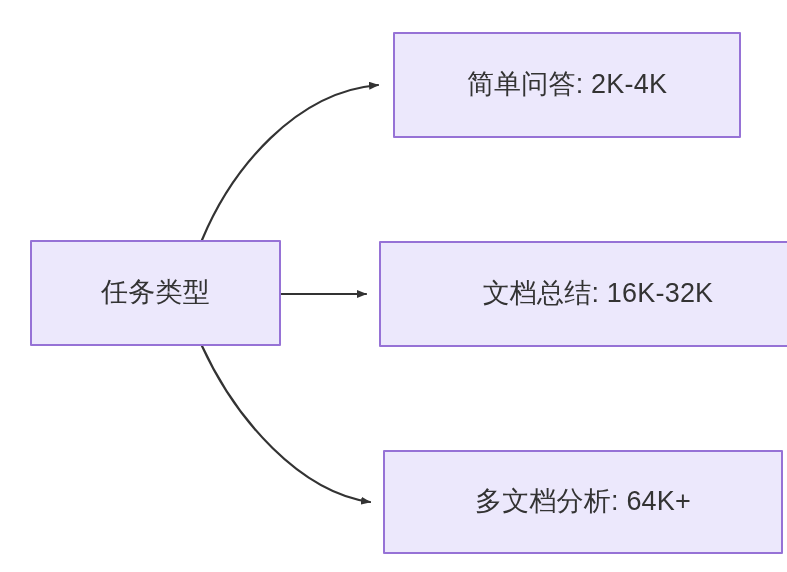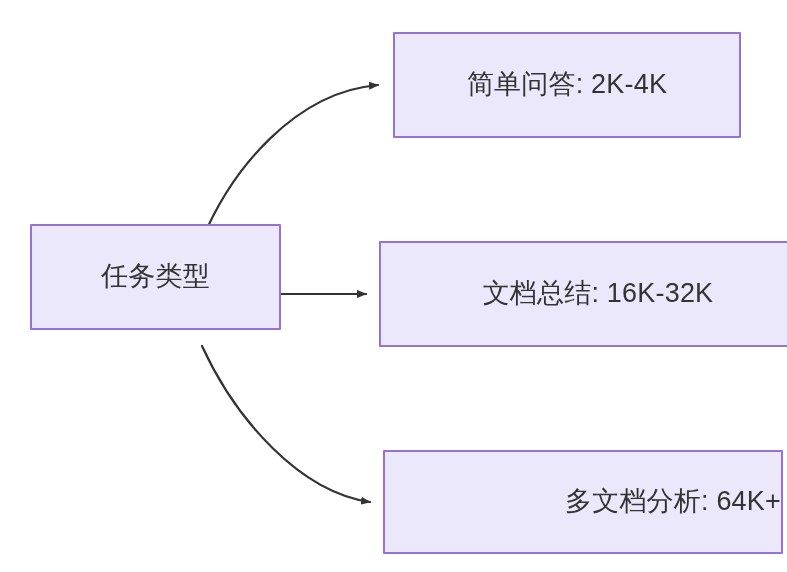--- a/index.html
+++ b/index.html
@@ -41,42 +41,41 @@
     font-size: 27px;
     line-height: 1.25;
     color: #333333;
     letter-spacing: 0.2px;
     white-space: nowrap;
     font-weight: 400;
   }
   
   #node-source {
     left: 30px;
-    top: 224px;
+    top: 240px;
     width: 251px;
     height: 106px;
   }
   #node-simple-qa {
     left: 393px;
     top: 32px;
     width: 348px;
     height: 106px;
   }
   #node-doc-summary {
     left: 379px;
     top: 241px;
     width: 438px;
     height: 106px;
   }
   #node-multi-doc {
     left: 383px;
     top: 450px;
     width: 400px;
     height: 104px;
-    justify-content: flex-end;
   }
 </style>
 </head>
 <body>
 
 <div id="diagram-canvas">
 
   <svg id="edge-layer" viewBox="0 0 787 572" width="787" height="572" xmlns="http://www.w3.org/2000/svg">
     <defs>
       <marker id="arrowhead" markerWidth="10" markerHeight="8" refX="9" refY="4" orient="auto" markerUnits="userSpaceOnUse">

